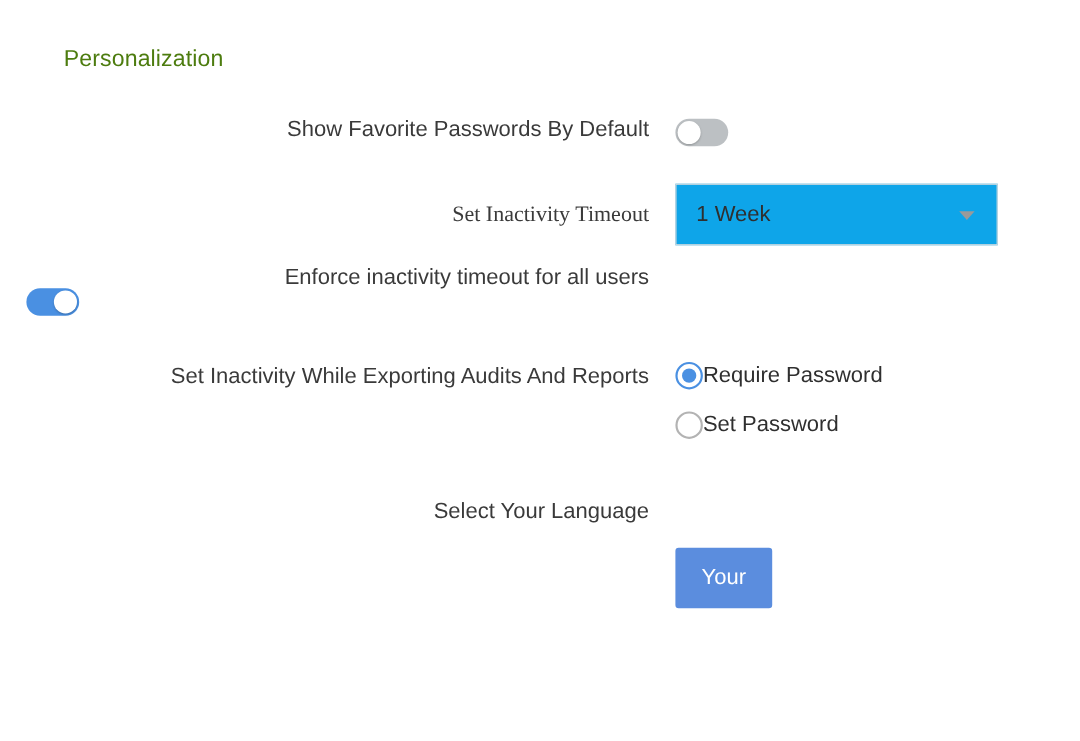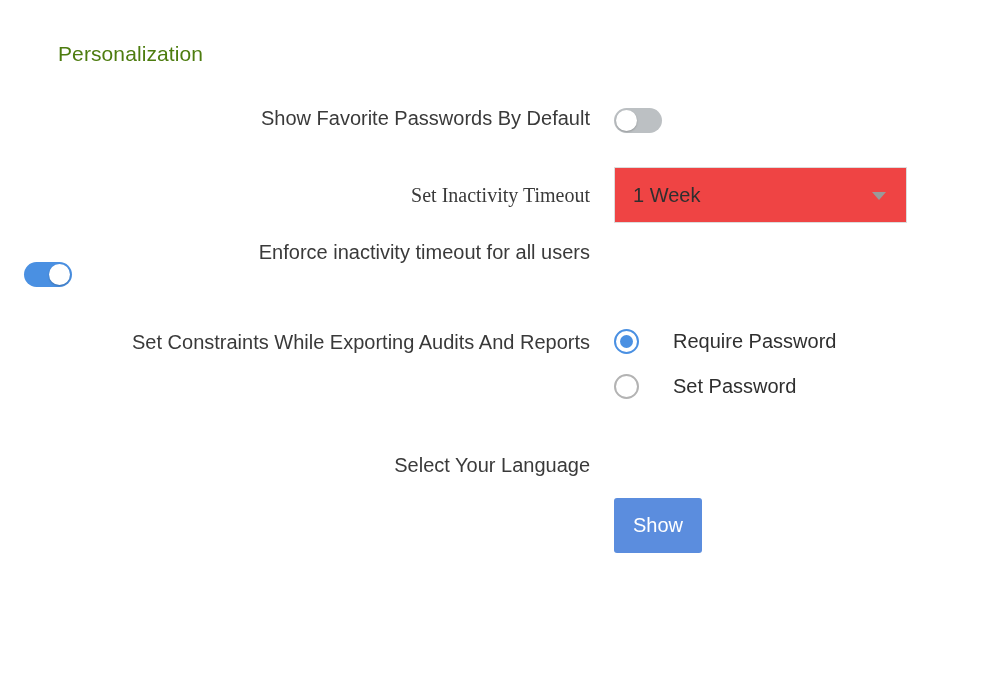--- a/index.html
+++ b/index.html
@@ -89,21 +89,21 @@
   .toggle.on .knob {
     left: 25px;
   }
 
   
   .select-box {
     position: relative;
     width: 293px;
     height: 56px;
     border: 1px solid #dcdcdc;
-    background: #ef4444;
+    background: #0ea5e9;
     box-sizing: border-box;
     cursor: pointer;
     display: flex;
     align-items: center;
   }
   .select-value {
     font-size: 20px;
     color: #2f2f2f;
     padding-left: 18px;
   }
@@ -147,21 +147,21 @@
     content: "";
     position: absolute;
     left: 4px;
     top: 4px;
     width: 13px;
     height: 13px;
     border-radius: 50%;
     background: #4a90e2;
   }
   .radio-label {
-    margin-left: 34px;
+    margin-left: 0;
     font-size: 20px;
     color: #2f2f2f;
   }
 
   
   .save-button {
     width: 88px;
     height: 55px;
     background: #5b8dde;
     color: #ffffff;
@@ -204,21 +204,21 @@
     <div class="form-row" style="margin-bottom: 32px; flex-direction: column;">
       <div class="row-label" style="padding-top: 2px;">Enforce inactivity timeout for all users</div>
       <div class="row-control">
         <div class="toggle on">
           <div class="knob"></div>
         </div>
       </div>
     </div>
 
     <div class="form-row" style="margin-bottom: 28px;">
-      <div class="row-label" style="padding-top: 13px;">Set Constraints While Exporting Audits And Reports</div>
+      <div class="row-label" style="padding-top: 13px;">Set Inactivity While Exporting Audits And Reports</div>
       <div class="row-control">
         <div class="radio-group">
 
           <div class="radio-item selected">
             <span class="radio-mark"></span>
             <span class="radio-label">Require Password</span>
           </div>
 
           <div class="radio-item">
             <span class="radio-mark"></span>
@@ -230,18 +230,18 @@
       </div>
     </div>
 
     <div class="form-row" style="margin-bottom: 23px;">
       <div class="row-label" style="padding-top: 18px;">Select Your Language</div>
     </div>
 
     <div class="form-row">
       <div class="row-label"></div>
       <div class="row-control">
-        <button class="save-button">Show</button>
+        <button class="save-button">Your</button>
       </div>
     </div>
 
   </div>
 </div>
 
 </body></html>

